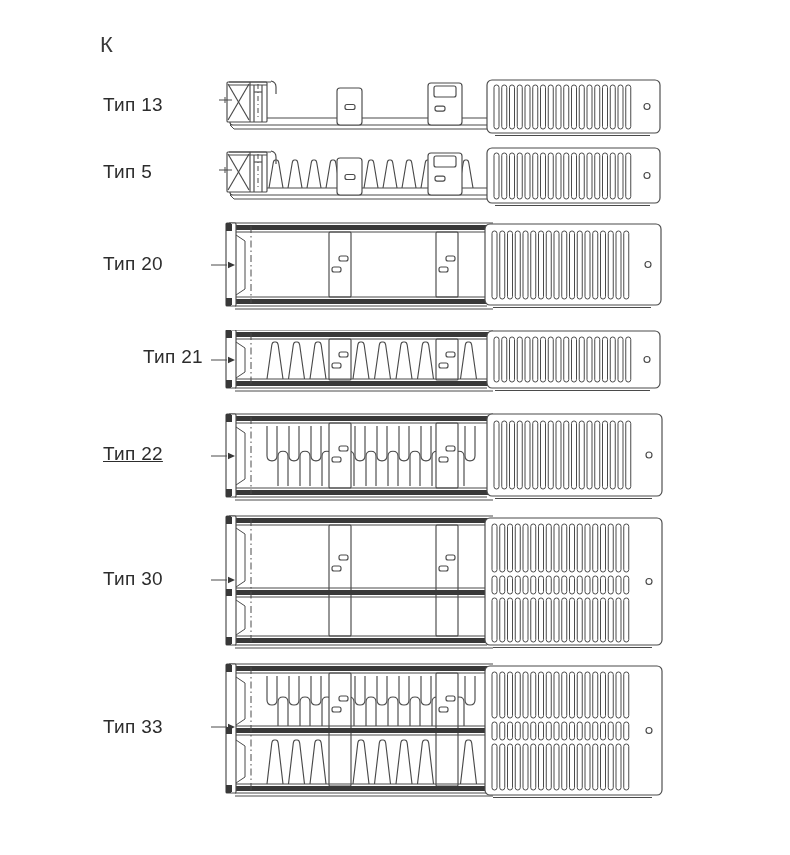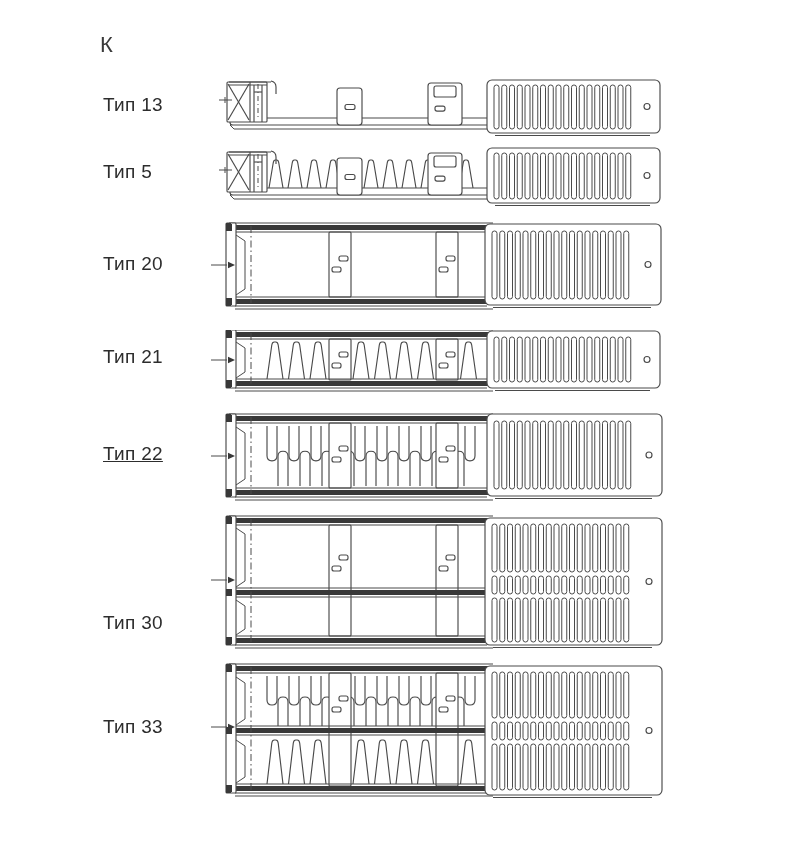--- a/index.html
+++ b/index.html
@@ -173,21 +173,21 @@
             <rect x="383.25" y="9" width="5" height="68" rx="2.4" fill="none" stroke="#4a4a4a" stroke-width="1"></rect>
             <rect x="391" y="9" width="5" height="68" rx="2.4" fill="none" stroke="#4a4a4a" stroke-width="1"></rect>
             <rect x="398.75" y="9" width="5" height="68" rx="2.4" fill="none" stroke="#4a4a4a" stroke-width="1"></rect>
             <circle cx="423" cy="42.5" r="3" fill="none" stroke="#4a4a4a" stroke-width="1.15"></circle>
             <line x1="268" y1="85.5" x2="426" y2="85.5" stroke="#4a4a4a" stroke-width="1"></line>
           </svg>
         </div>
   </div>
 
   <div>
-    <span class="type-label" style="top: 346px;">Тип 21</span>
+    <span class="type-label" style="top: 346px; margin-left: 40px;">Тип 21</span>
     <div class="drawing" style="top: 330px;">
           <svg width="460" height="68" viewBox="-20 0 460 68">
             <path d="M 42 49 L 46.8 15 Q 47.28 12 49.2 12 L 50.8 12 Q 52.72 12 53.2 15 L 58 49" fill="none" stroke="#4a4a4a" stroke-width="1.15"></path>
             <path d="M 63.5 49 L 68.3 15 Q 68.78 12 70.7 12 L 72.3 12 Q 74.22 12 74.7 15 L 79.5 49" fill="none" stroke="#4a4a4a" stroke-width="1.15"></path>
             <path d="M 85 49 L 89.8 15 Q 90.28 12 92.2 12 L 93.8 12 Q 95.72 12 96.2 15 L 101 49" fill="none" stroke="#4a4a4a" stroke-width="1.15"></path>
             <path d="M 106.5 49 L 111.3 15 Q 111.78 12 113.7 12 L 115.3 12 Q 117.22 12 117.7 15 L 122.5 49" fill="none" stroke="#4a4a4a" stroke-width="1.15"></path>
             <path d="M 128 49 L 132.8 15 Q 133.28 12 135.2 12 L 136.8 12 Q 138.72 12 139.2 15 L 144 49" fill="none" stroke="#4a4a4a" stroke-width="1.15"></path>
             <path d="M 149.5 49 L 154.3 15 Q 154.78 12 156.7 12 L 158.3 12 Q 160.22 12 160.7 15 L 165.5 49" fill="none" stroke="#4a4a4a" stroke-width="1.15"></path>
             <path d="M 171 49 L 175.8 15 Q 176.28 12 178.2 12 L 179.8 12 Q 181.72 12 182.2 15 L 187 49" fill="none" stroke="#4a4a4a" stroke-width="1.15"></path>
             <path d="M 192.5 49 L 197.3 15 Q 197.78 12 199.7 12 L 201.3 12 Q 203.22 12 203.7 15 L 208.5 49" fill="none" stroke="#4a4a4a" stroke-width="1.15"></path>
@@ -308,21 +308,21 @@
             <rect x="385.25" y="8" width="5" height="68" rx="2.4" fill="none" stroke="#4a4a4a" stroke-width="1"></rect>
             <rect x="393" y="8" width="5" height="68" rx="2.4" fill="none" stroke="#4a4a4a" stroke-width="1"></rect>
             <rect x="400.75" y="8" width="5" height="68" rx="2.4" fill="none" stroke="#4a4a4a" stroke-width="1"></rect>
             <circle cx="424" cy="42" r="3" fill="none" stroke="#4a4a4a" stroke-width="1.15"></circle>
             <line x1="270" y1="85.5" x2="427" y2="85.5" stroke="#4a4a4a" stroke-width="1"></line>
           </svg>
         </div>
   </div>
 
   <div>
-    <span class="type-label" style="top: 568px; margin-top: 44px;">Тип 30</span>
+    <span class="type-label" style="top: 568px;">Тип 30</span>
     <div class="drawing" style="top: 515px;">
           <svg width="460" height="141" viewBox="-20 0 460 141">
             <rect x="104" y="10" width="22" height="111" rx="1" fill="#fff" stroke="#4a4a4a" stroke-width="1.15"></rect>
             <rect x="114" y="40" width="9" height="5" rx="2" fill="none" stroke="#4a4a4a" stroke-width="1.15"></rect>
             <rect x="107" y="51" width="9" height="5" rx="2" fill="none" stroke="#4a4a4a" stroke-width="1.15"></rect>
             <rect x="211" y="10" width="22" height="111" rx="1" fill="#fff" stroke="#4a4a4a" stroke-width="1.15"></rect>
             <rect x="221" y="40" width="9" height="5" rx="2" fill="none" stroke="#4a4a4a" stroke-width="1.15"></rect>
             <rect x="214" y="51" width="9" height="5" rx="2" fill="none" stroke="#4a4a4a" stroke-width="1.15"></rect>
             <line x1="4" y1="1" x2="268" y2="1" stroke="#4a4a4a" stroke-width="1.15"></line>
             <rect x="4" y="3" width="264" height="5" fill="#383838"></rect>

